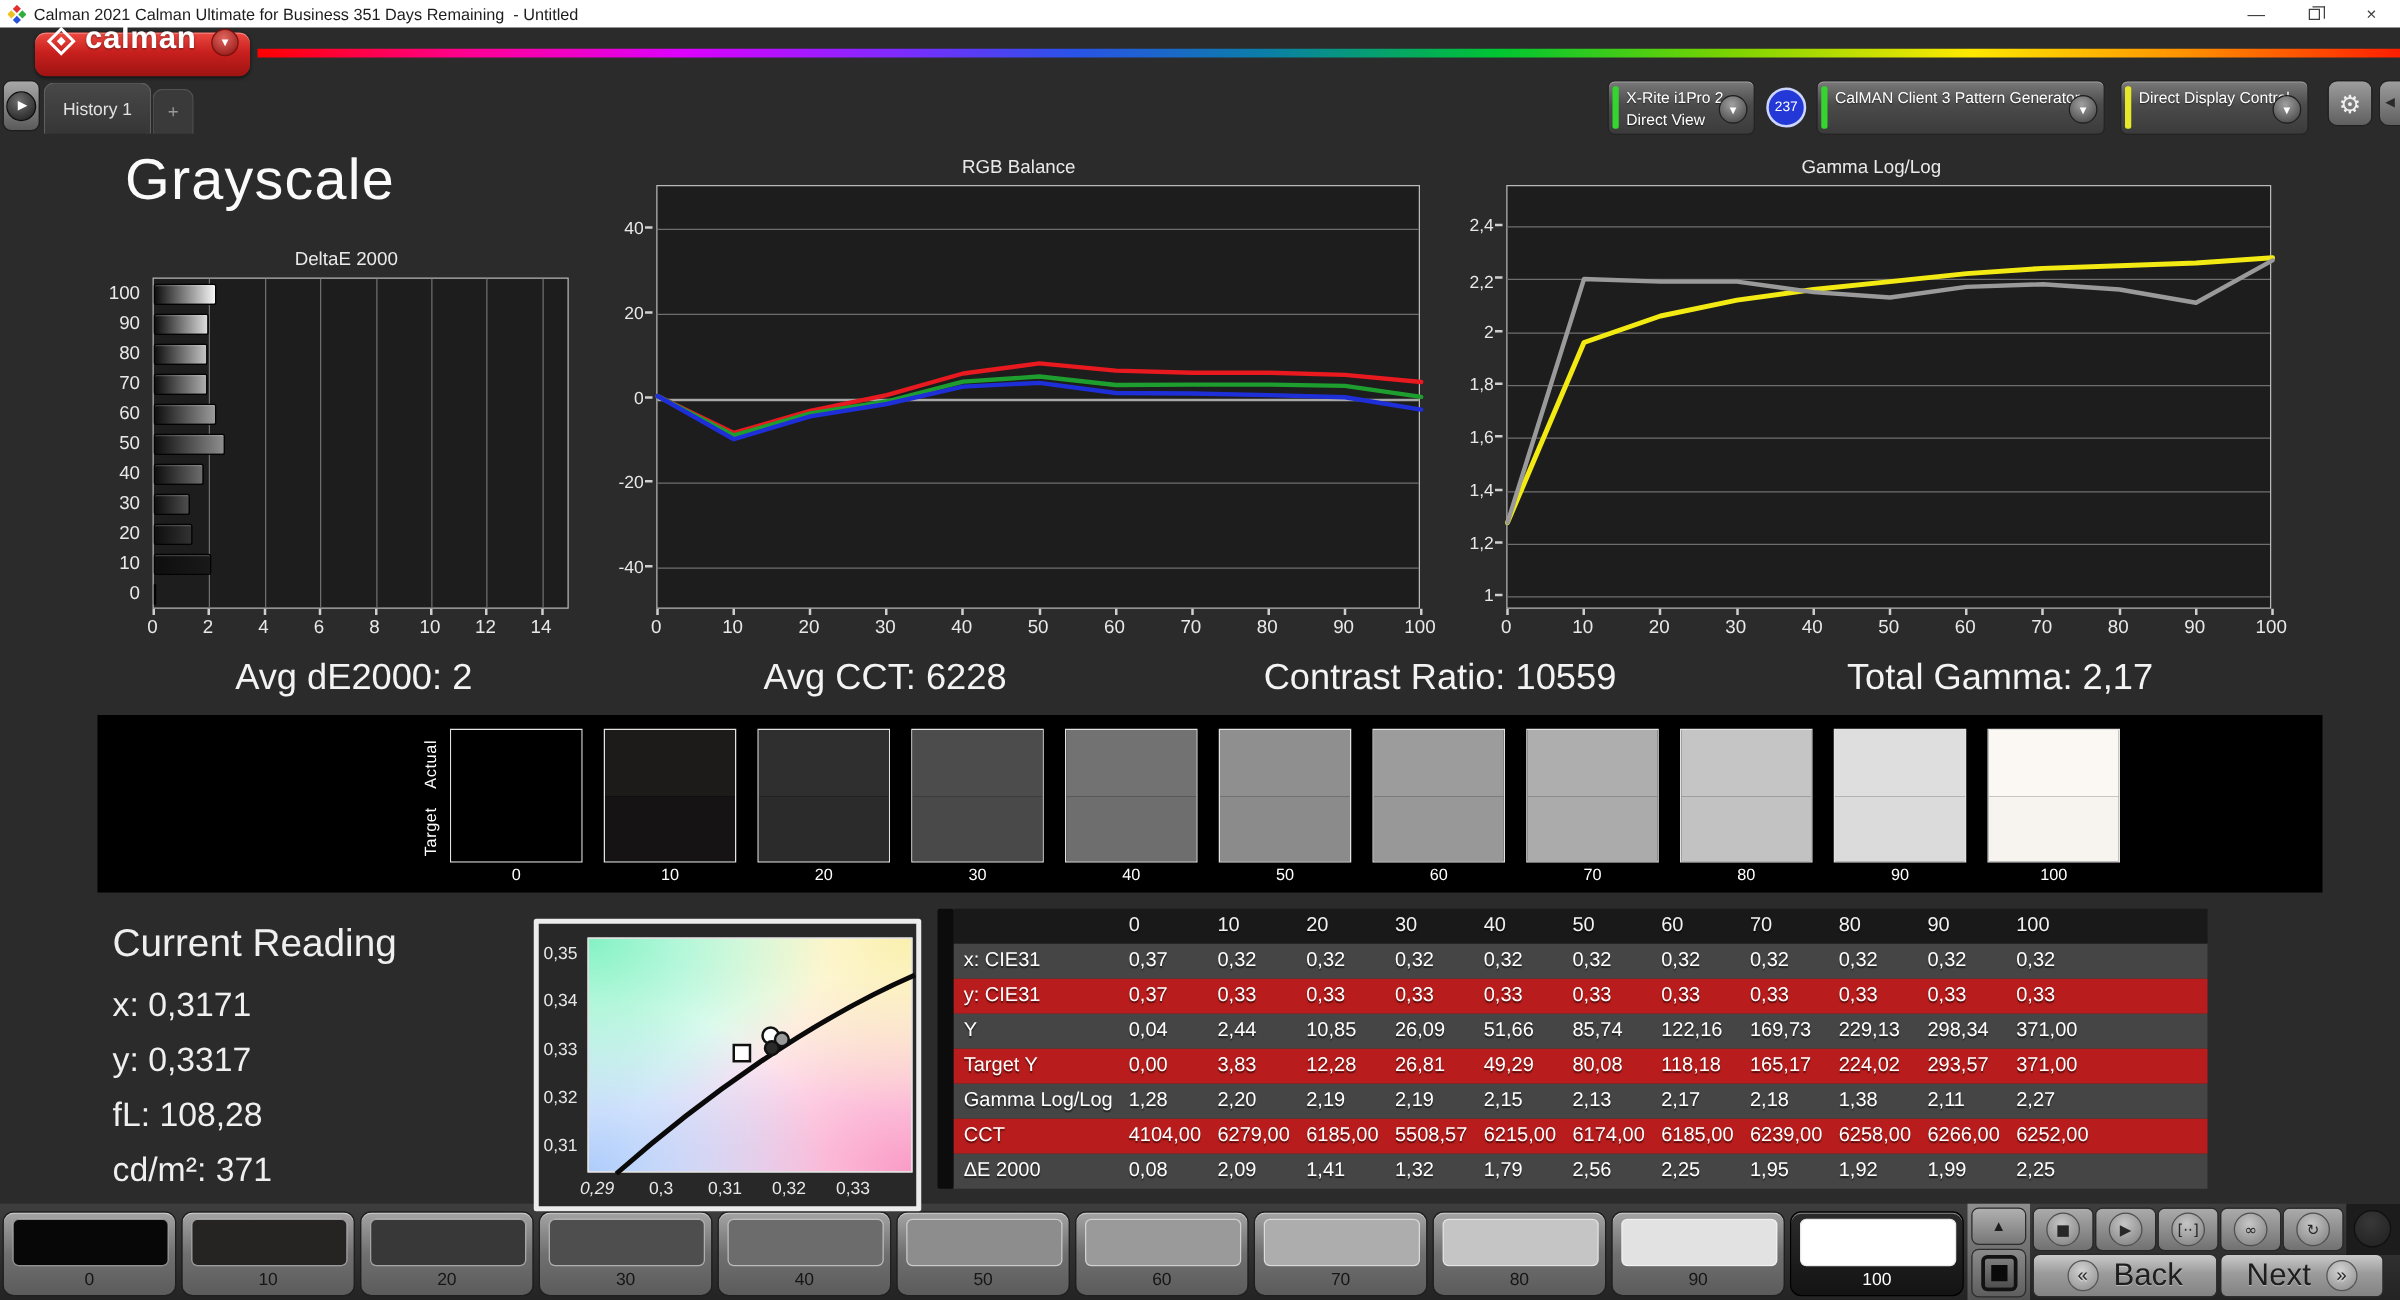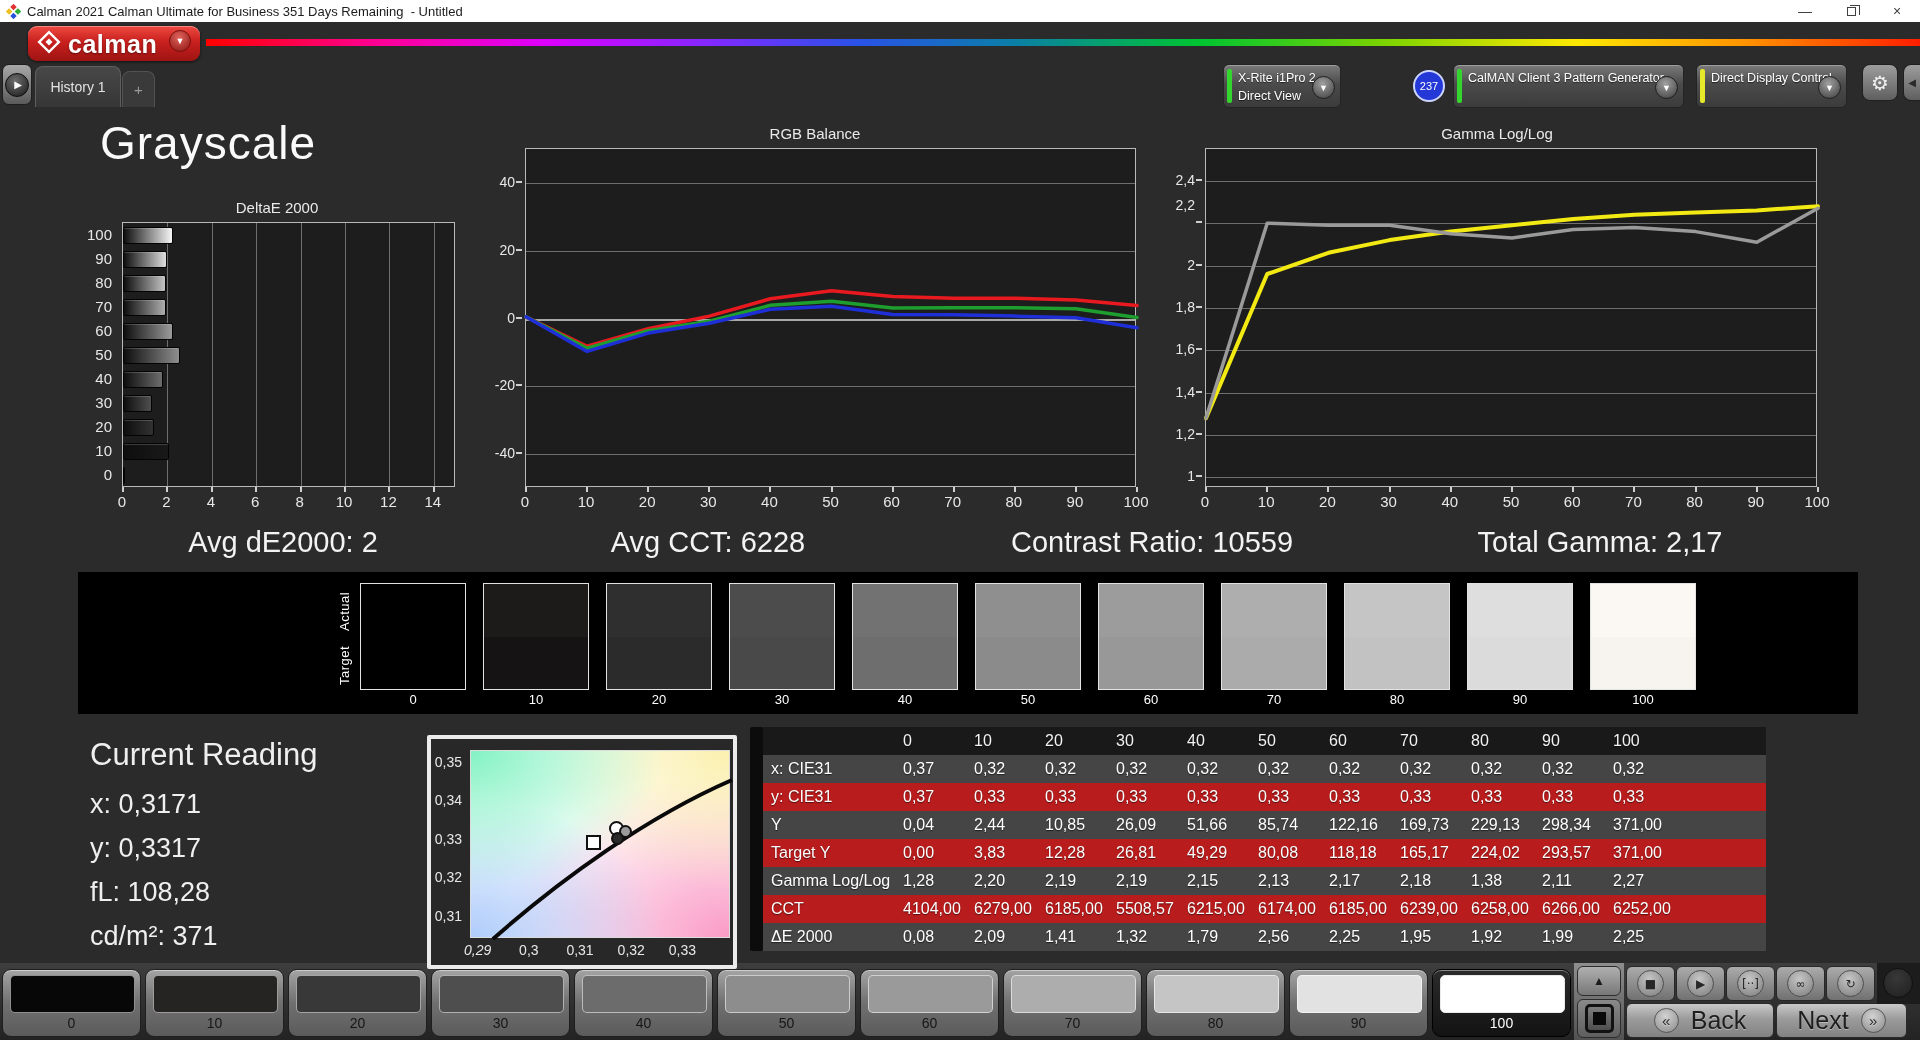--- a/index.html
+++ b/index.html
@@ -8,37 +8,37 @@
 
   
   #titlebar{position:absolute;left:0;top:0;width:1920px;height:22px;background:#ffffff;display:flex;align-items:center;padding-left:6px;z-index:60}
   #title-text{font-size:13px;color:#1c1c1c;margin-left:6px;white-space:pre}
   #win-controls{position:absolute;right:0;top:0;height:22px;display:flex}
   .wbtn{width:46px;height:22px;display:flex;align-items:center;justify-content:center;color:#404040;font-size:14px;cursor:default}
   #btn-restore .rbox{width:9px;height:9px;border:1px solid #404040;position:relative;background:#fff}
   #btn-restore .rbox:before{content:"";position:absolute;left:2px;top:-3px;width:9px;height:9px;border:1px solid #404040;border-bottom:none;border-left:none}
 
   
-  #logo-btn{position:absolute;left:28px;top:26px;width:172px;height:35px;border-radius:9px;background:linear-gradient(180deg,#ef4a42,#c8201e 45%,#9e1412);box-shadow:inset 0 1px 0 rgba(255,255,255,.35),0 1px 3px rgba(0,0,0,.6);display:flex;align-items:flex-start;padding:4px 9px;gap:7px;z-index:20}
+  #logo-btn{position:absolute;left:28px;top:26px;width:172px;height:35px;border-radius:9px;background:linear-gradient(180deg,#ef4a42,#c8201e 45%,#9e1412);box-shadow:inset 0 1px 0 rgba(255,255,255,.35),0 1px 3px rgba(0,0,0,.6);display:flex;align-items:flex-end;padding:16px 9px;gap:7px;z-index:20}
   #logo-text{color:#fff;font-size:25px;font-weight:bold;letter-spacing:.5px;text-shadow:0 1px 2px rgba(0,0,0,.45)}
   #logo-chev{margin-left:auto;width:22px;height:22px;border-radius:50%;background:radial-gradient(circle at 45% 32%,#e0655e,#8c100e);border:1px solid #7a0f0d;display:flex;align-items:center;justify-content:center;color:#fff;font-size:9px}
   #rainbow{position:absolute;left:206px;top:39px;width:1714px;height:7px;background:linear-gradient(90deg,#ff0000 0%,#ff0095 10%,#dc00ff 20%,#7d2bff 30%,#2a52e8 38%,#0b7ea8 47%,#00c531 58%,#7fd400 69%,#ffe800 80%,#ff9100 90%,#ff1e00 100%)}
 
   
   #tab-arrow-btn{position:absolute;left:2px;top:64px;width:30px;height:41px;border-radius:7px;background:linear-gradient(180deg,#a8a8a8,#5a5a5a);border:1px solid #1e1e1e;display:flex;align-items:center;justify-content:center}
   #tab-arrow-btn .circle{width:24px;height:24px;border-radius:50%;background:radial-gradient(circle at 42% 32%,#6f6f6f,#181818);border:1px solid #0d0d0d;color:#fff;font-size:10px;display:flex;align-items:center;justify-content:center;padding-left:2px}
   #history-tab{position:absolute;left:35px;top:66px;width:86px;height:41px;background:linear-gradient(180deg,#484848,#363636);border:1px solid #5f5f5f;border-bottom:none;border-radius:8px 8px 0 0;color:#e2e2e2;font-size:14px;display:flex;align-items:center;justify-content:center}
   #add-tab{position:absolute;left:122px;top:71px;width:33px;height:36px;background:#3a3a3a;border:1px solid #525252;border-bottom:none;border-radius:8px 8px 0 0;color:#9a9a9a;font-size:15px;display:flex;align-items:center;justify-content:center}
 
   
   .dd{position:absolute;top:64px;height:44px;border-radius:6px;background:linear-gradient(180deg,#7a7a7a,#4b4b4b 45%,#3b3b3b);border:1px solid #242424;box-shadow:inset 0 1px 0 rgba(255,255,255,.28);color:#fff}
   .dd .statusbar{position:absolute;left:3px;top:4px;bottom:4px;width:5px;border-radius:2px}
   .dd .lbl{position:absolute;left:14px;top:4px;font-size:12.5px;line-height:1.45;text-shadow:0 1px 1px rgba(0,0,0,.6);white-space:nowrap}
   .dd .chev{position:absolute;right:5px;top:11px;width:23px;height:23px;border-radius:50%;background:radial-gradient(circle at 45% 32%,#a0a0a0,#3c3c3c);border:1px solid #1f1f1f;display:flex;align-items:center;justify-content:center;font-size:9px;color:#fff}
-  #meter-dd{left:1223px;width:118px}
+  #meter-dd{left:1286px;width:118px}
   #pg-dd{left:1453px;width:231px}
   #ddc-dd{left:1696px;width:151px}
   #badge{position:absolute;left:1413px;top:70px;width:32px;height:32px;border-radius:50%;background:#2438d8;border:2px solid #ccd5ff;color:#fff;font-size:11px;display:flex;align-items:center;justify-content:center;z-index:5}
   #gear-btn{position:absolute;left:1862px;top:64px;width:36px;height:37px;border-radius:8px;background:linear-gradient(180deg,#9d9d9d,#5f5f5f);border:1px solid #202020;display:flex;align-items:center;justify-content:center;color:#f0f0f0;font-size:20px;font-family:"DejaVu Sans",sans-serif}
   #collapse-btn{position:absolute;left:1903px;top:64px;width:17px;height:37px;border-radius:8px 0 0 8px;background:linear-gradient(180deg,#9d9d9d,#5f5f5f);border:1px solid #202020;border-right:none;display:flex;align-items:center;justify-content:center;color:#2a2a2a;font-size:10px}
 
   
   #page-title{position:absolute;left:100px;top:116px;font-size:46px;font-weight:300;color:#fafafa;letter-spacing:1px}
 
   
@@ -316,21 +316,21 @@
     <div class="gridh" style="top: 286.031px;"></div>
     <div class="gridh" style="top: 328.406px;"></div>
     <svg width="612" height="339" class="plotsvg">
       <polyline points="0,269.1 61.2,125.0 122.4,103.8 183.60000000000002,91.1 244.8,82.6 306,76.3 367.20000000000005,69.9 428.40000000000003,65.7 489.6,63.6 550.8000000000001,61.4 612,57.2" fill="none" stroke="#f2ea12" stroke-width="4" stroke-linejoin="round" stroke-linecap="round"></polyline>
       <polyline points="0,269.1 61.2,74.2 122.4,76.3 183.60000000000002,76.3 244.8,84.7 306,89.0 367.20000000000005,80.5 428.40000000000003,78.4 489.6,82.6 550.8000000000001,93.2 612,59.3" fill="none" stroke="#9a9a9a" stroke-width="3.5" stroke-linejoin="round" stroke-linecap="round"></polyline>
     </svg>
   </div>
 <div id="gamma-ylabels">
     <span class="yticklab" style="top: 31.7812px;">2,4</span>
     <div class="tick" style="top: 30.7812px; right: -7px;"></div>
-    <span class="yticklab" style="top: 57px; text-align: right;">2,2</span>
+    <span class="yticklab" style="top: 77px; text-align: right;">2,2</span>
     <div class="tick" style="top: 73.1562px; right: -7px;"></div>
     <span class="yticklab" style="top: 116.531px;">2</span>
     <div class="tick" style="top: 115.531px; right: -7px;"></div>
     <span class="yticklab" style="top: 158.906px;">1,8</span>
     <div class="tick" style="top: 157.906px; right: -7px;"></div>
     <span class="yticklab" style="top: 201.281px;">1,6</span>
     <div class="tick" style="top: 200.281px; right: -7px;"></div>
     <span class="yticklab" style="top: 243.656px;">1,4</span>
     <div class="tick" style="top: 242.656px; right: -7px;"></div>
     <span class="yticklab" style="top: 286.031px;">1,2</span>

